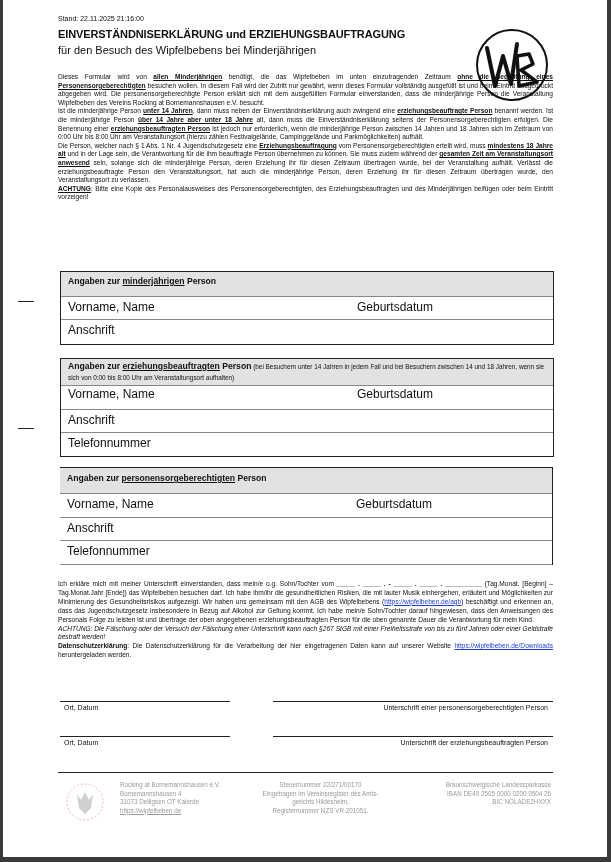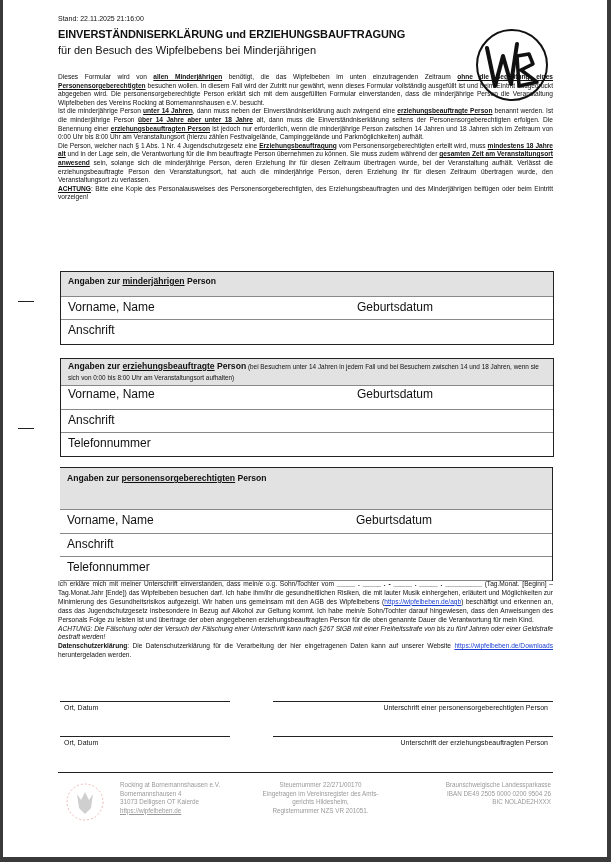--- a/index.html
+++ b/index.html
@@ -74,36 +74,36 @@
       <span>Vorname, Name</span>
       <span class="right">Geburtsdatum</span>
     </div>
     <div class="row" style="height:24px;">
       <span>Anschrift</span>
     </div>
   </div>
 
   <div class="box" style="top:358px;">
     <div class="hdr" style="padding:2px 7px;line-height:11px;">
-      <span>Angaben zur </span><span class="ul">erziehungsbeauftragte</span><span> Person</span><span class="note"> (bei Besuchern unter 14 Jahren in jedem Fall und bei Besuchern zwischen 14 und 18 Jahren, wenn sie sich von 0:00 bis 8:00 Uhr am Veranstaltungsort aufhalten)</span>
+      <span>Angaben zur </span><span class="ul">erziehungsbeauftragten</span><span> Person</span><span class="note"> (bei Besuchern unter 14 Jahren in jedem Fall und bei Besuchern zwischen 14 und 18 Jahren, wenn sie sich von 0:00 bis 8:00 Uhr am Veranstaltungsort aufhalten)</span>
     </div>
     <div class="row" style="height:24px;padding-top:1px;">
       <span>Vorname, Name</span>
       <span class="right" style="top:1px;">Geburtsdatum</span>
     </div>
     <div class="row" style="height:23px;">
       <span>Anschrift</span>
     </div>
     <div class="row" style="height:23px;">
       <span>Telefonnummer</span>
     </div>
   </div>
 
   <div class="box" style="top:467px;border-bottom:none;border-left:none;">
-    <div class="hdr" style="height:42px;box-sizing:border-box;padding-top:5px;">
+    <div class="hdr" style="height:26px;box-sizing:border-box;padding-top:5px;">
       <span>Angaben zur </span><span class="ul">personensorgeberechtigten</span><span> Person</span>
     </div>
     <div class="row" style="height:24px;">
       <span>Vorname, Name</span>
       <span class="right">Geburtsdatum</span>
     </div>
     <div class="row" style="height:23px;">
       <span>Anschrift</span>
     </div>
     <div class="row" style="height:24px;border-bottom:1px solid #888;">

